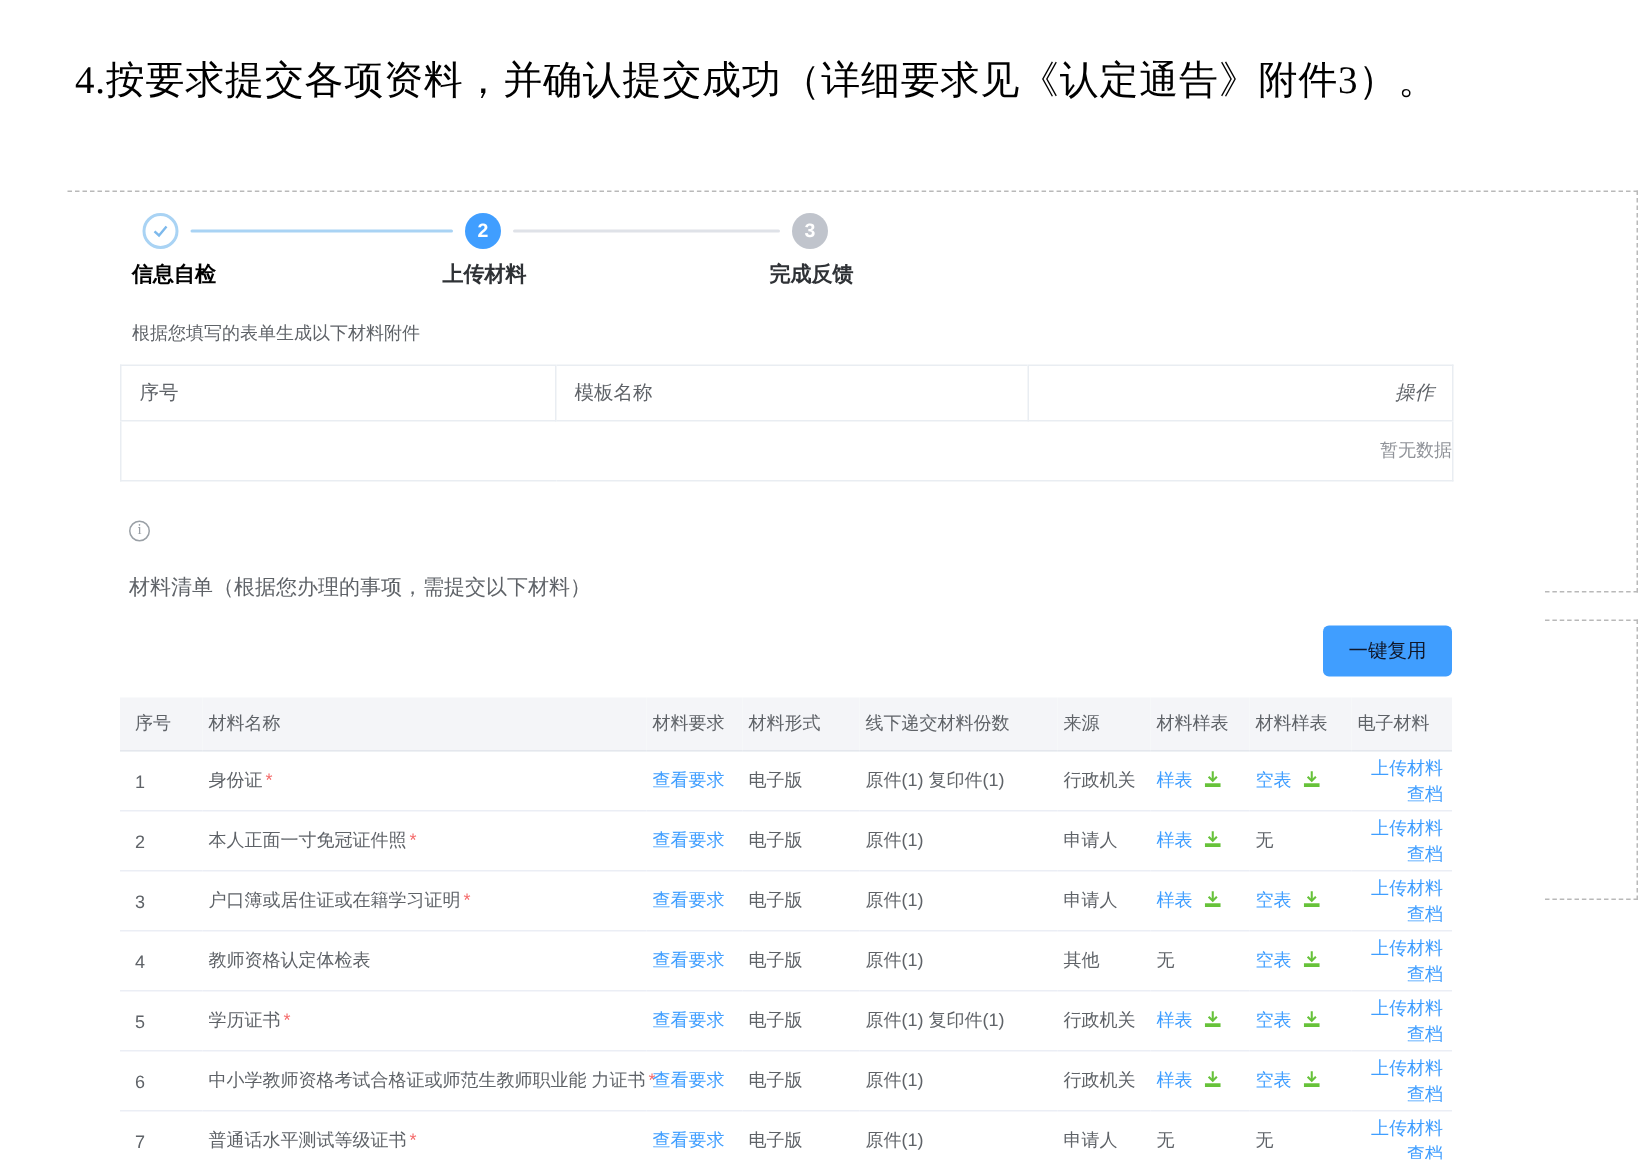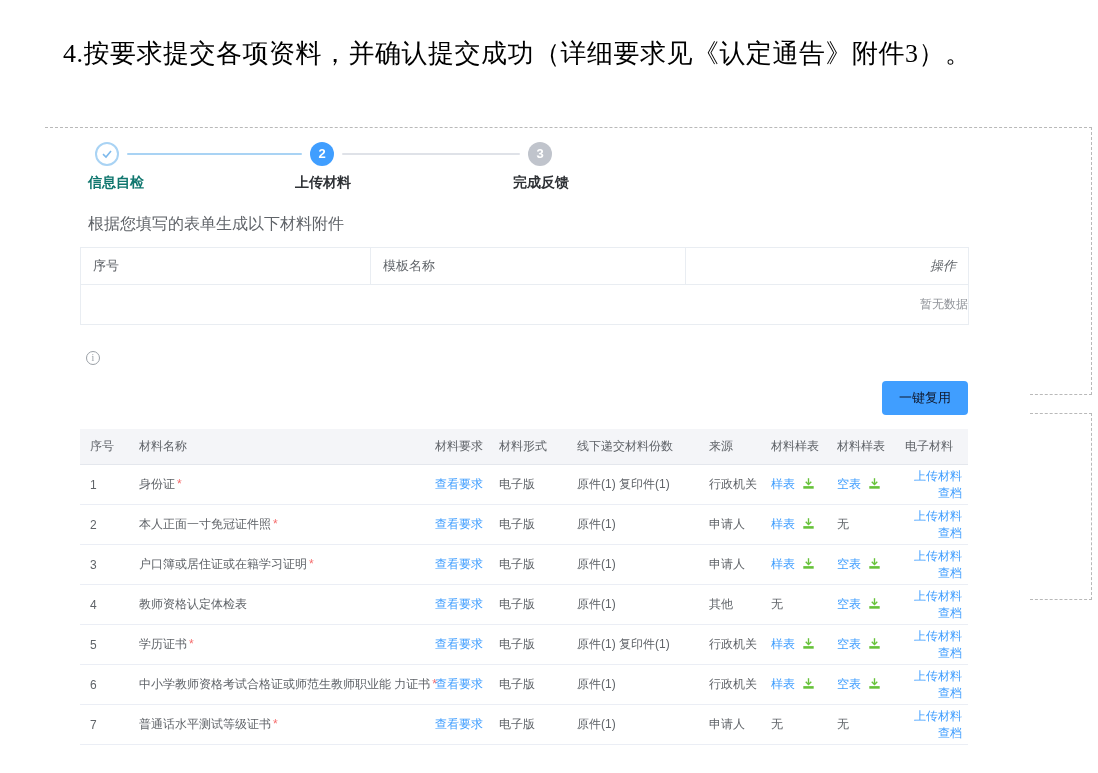--- a/index.html
+++ b/index.html
@@ -2,21 +2,21 @@
 <html><head>
 <meta charset="utf-8">
 <style>
   * { box-sizing: border-box; }
   html,body { margin:0; padding:0; }
   body {
     width:1098px; height:773px; background:#fff; position:relative; overflow:hidden;
     font-family:"Liberation Sans","DejaVu Sans",sans-serif; color:#606266;
   }
   .page-title {
-    position:absolute; left:63px; top:36px; width:1020px;
+    position:absolute; left:50px; top:36px; width:1020px;
     font-family:"Liberation Serif","DejaVu Serif",serif;
     font-size:26px; color:#000; white-space:nowrap; letter-spacing:.5px;
   }
   
   .dash-a { position:absolute; left:45px; top:127px; width:1047px; height:268px;
     border-top:1px dashed #b9b9b9; border-right:1px dashed #b9b9b9; }
   .dash-a-bottom { position:absolute; left:1030px; top:394px; width:62px; height:0;
     border-top:1px dashed #b9b9b9; }
   .dash-b { position:absolute; left:1030px; top:413px; width:62px; height:187px;
     border:1px dashed #b9b9b9; border-left:none; }
@@ -28,25 +28,25 @@
   .step-circle { position:absolute; top:2px; width:24px; height:24px; border-radius:50%;
     text-align:center; font-size:13px; font-weight:bold; line-height:24px; }
   .circle-done { left:15px; border:2px solid #a9d3f4; background:#fff; }
   .circle-done svg { margin-top:4px; }
   .circle-active { left:230px; background:#409eff; color:#fff; }
   .circle-pending { left:448px; background:#c0c4cc; color:#fff; }
   .step-line { position:absolute; top:13px; height:2px; border-radius:1px; }
   .line-done { left:47px; width:175px; background:#a9d3f4; }
   .line-pending { left:262px; width:178px; background:#dfe2e8; }
   .step-label { position:absolute; top:34px; font-size:14px; font-weight:bold; white-space:nowrap; }
-  .label-done { left:8px; color:#0f766e; }
+  .label-done { left:8px; color:#000000; }
   .label-active { left:215px; color:#2f3236; }
   .label-pending { left:433px; color:#2f3236; }
 
-  .gen-heading { margin:14px 0 12px 0; padding-left:8px; font-size:16px; color:#5f6368;font-family:Liberation Serif, serif; }
+  .gen-heading { margin:14px 0 12px 0; padding-left:8px; font-size:12px; color:#5f6368;font-family:Liberation Serif, serif; }
 
   table { border-collapse:collapse; width:888px; table-layout:fixed; }
   .tpl-table { border:1px solid #e9edf2; font-size:13px; }
   .tpl-table th { border-right:1px solid #e9edf2; border-bottom:1px solid #e9edf2;
     font-weight:normal; color:#5f6368; text-align:left; padding:9px 12px; }
   .tpl-table th:last-child { border-right:none; text-align:right;font-style:italic; }
   .tpl-table td.empty-cell { text-align:right; color:#909399; font-size:12px; padding:11px 0; }
 
   .notice { margin-top:26px; padding-left:6px; display:flex; align-items:center;
     font-size:12px; color:#5f6368; }
@@ -121,20 +121,21 @@
       <tr>
         <td class="empty-cell" colspan="3">暂无数据</td>
       </tr>
     </tbody>
   </table>
 
   <div class="notice">
     <span class="info-icon">i</span>
   </div>
 
+  <div class="mat-heading">材料清单（根据您办理的事项，需提交以下材料）</div>
 
   <div class="btn-row">
     <button class="copy-btn">一键复用</button>
   </div>
 
   <table class="mat-table">
     <colgroup>
       <col style="width:55px">
         <col style="width:296px">
         <col style="width:64px">

